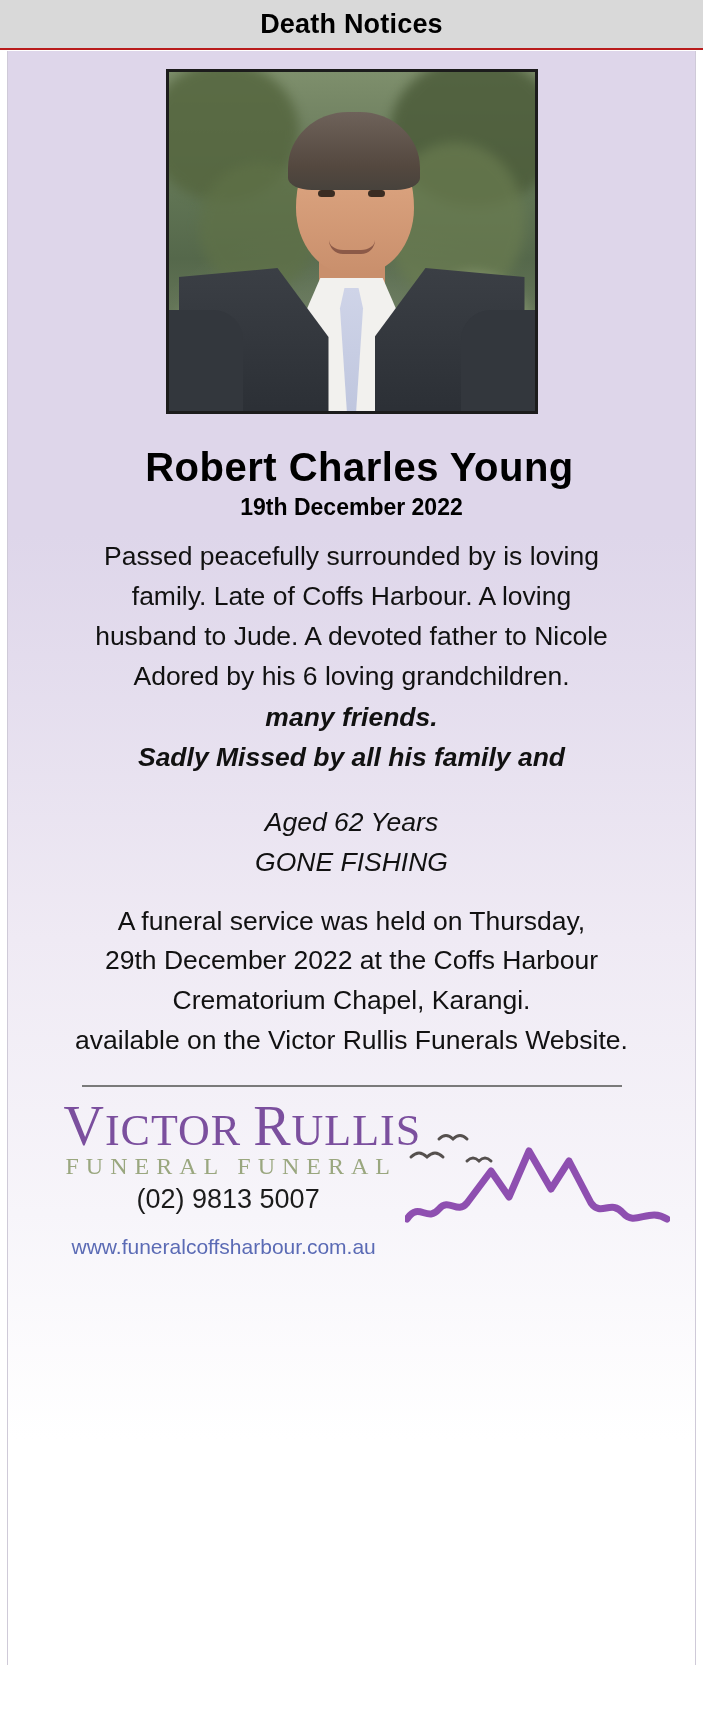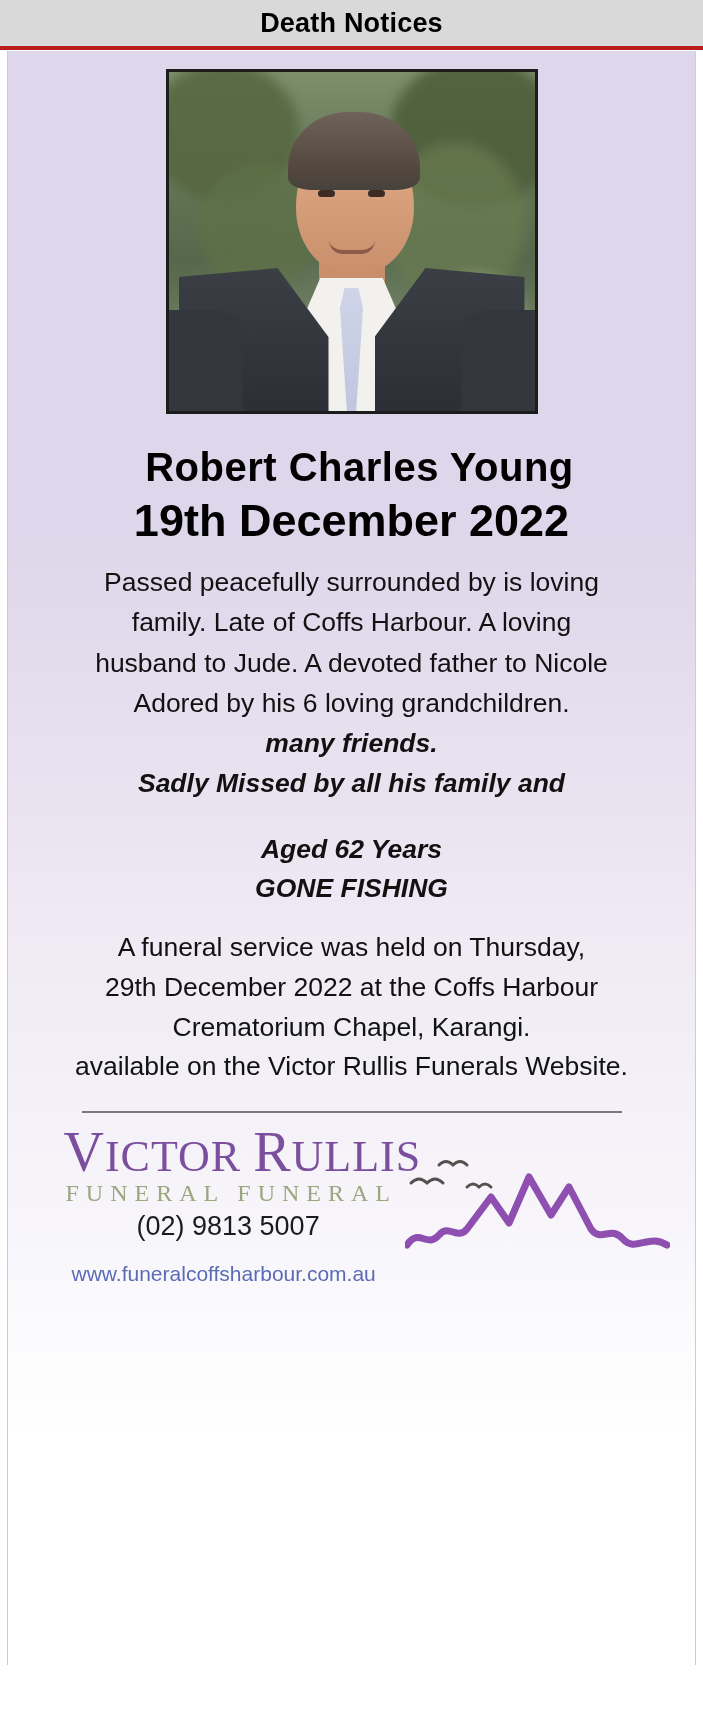--- a/index.html
+++ b/index.html
@@ -18,21 +18,21 @@
     height: 1723px;
     position: relative;
     background: #ffffff;
     box-sizing: border-box;
   }
   
   .header-bar {
     width: 703px;
     height: 50px;
     background: #d9d9d9;
-    border-bottom: 4px solid #b91c1c;
+    border-bottom: 2px solid #b91c1c;
     display: flex;
     align-items: center;
     justify-content: center;
     box-sizing: border-box;
     text-align: right;
   }
   .header-title {
     font-size: 27px;
     font-weight: bold;
     color: #000000;
@@ -185,41 +185,41 @@
     margin: 30px 0 0 0;
     font-size: 40px;
     font-weight: bold;
     color: #000;
     letter-spacing: 0.5px;
     line-height: 1.15;
     padding-left: 16px;
   }
   .date {
     margin: 4px 0 0 0;
-    font-size: 45px;
+    font-size: 23px;
     font-weight: bold;
     color: #000;
     line-height: 1.2;
   }
   .body-text {
     margin: 14px auto 4px auto;
     width: 648px;
     font-size: 26.5px;
     line-height: 1.52;
     color: #111;
   }
   .bold-italic {
     font-weight: bold;
     font-style: italic;
   }
   .aged-block {
     margin: 26px auto 0 auto;
     width: 648px;
     font-size: 26.5px;
-    font-weight: bold;
+    font-weight: normal;
     font-style: italic;
     line-height: 1.5;
     color: #111;
   }
   .service-block {
     margin: 19px auto 0 auto;
     width: 660px;
     font-size: 26.5px;
     line-height: 1.5;
     color: #111;

